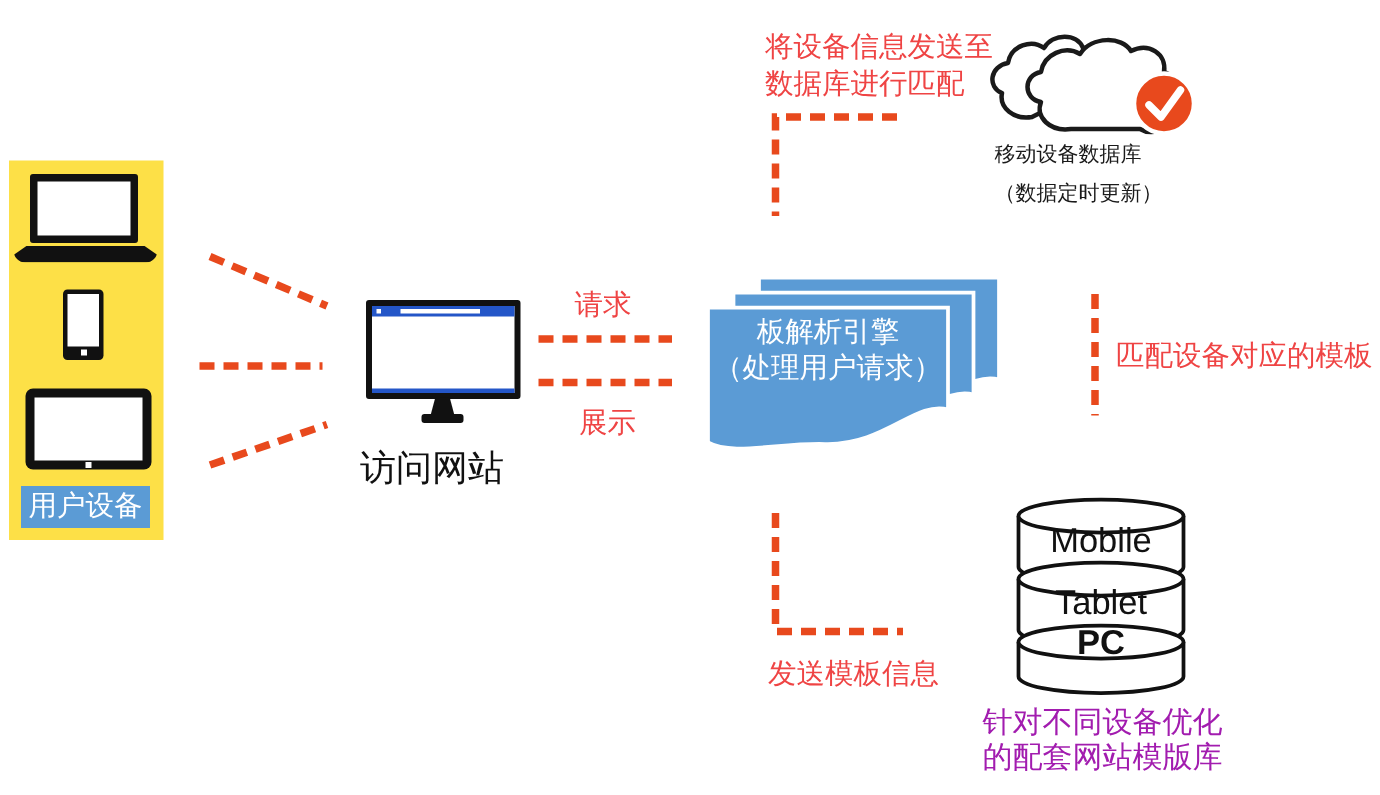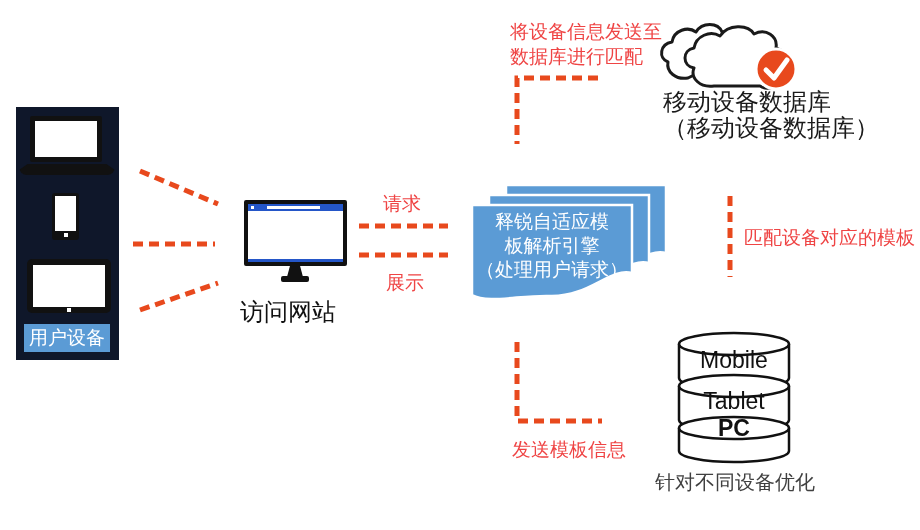--- a/index.html
+++ b/index.html
@@ -6,21 +6,21 @@
   body{width:920px;height:530px;position:relative;overflow:hidden;
        font-family:"Liberation Sans","DejaVu Sans",sans-serif;}
   .abs{position:absolute;}
   .canvas{position:absolute;inset:0;width:920px;height:530px;}
 
   
   svg.connectors{position:absolute;left:0;top:0;width:920px;height:530px;pointer-events:none;}
   svg.connectors path{fill:none;stroke:#E8491D;stroke-width:5;stroke-dasharray:10 6;}
 
   
-  .panel{left:16px;top:107px;width:103px;height:253px;background:#0f172a;}
+  .panel{left:6px;top:107px;width:103px;height:253px;background:#fde047;}
   .laptop-screen{position:absolute;left:14px;top:9px;width:72px;height:46px;
                  border:5px solid #111;background:#fff;border-radius:2px;box-sizing:border-box;}
   .laptop-base{position:absolute;left:3px;top:57px;width:96px;height:11px;background:#111;
                border-radius:2px 2px 8px 8px;
                clip-path:polygon(9% 0,91% 0,100% 55%,98% 100%,2% 100%,0 55%);}
   .phone{position:absolute;left:36px;top:86px;width:27px;height:47px;background:#111;
          border-radius:3px;box-sizing:border-box;padding:3px 3px 9px 3px;}
   .phone-screen{width:100%;height:100%;background:#fff;}
   .phone-home{position:absolute;left:50%;bottom:3px;width:4px;height:4px;margin-left:-2px;background:#fff;}
   .tablet{position:absolute;left:11px;top:152px;width:84px;height:54px;background:#111;
@@ -52,28 +52,28 @@
 
   
   .engine-svg{left:465px;top:175px;}
   .engine-svg path{fill:#5B9BD5;stroke:#fff;stroke-width:2.5;}
   .engine-text{left:470px;top:210px;width:164px;text-align:center;color:#fff;
                font-size:19px;line-height:24px;}
 
   
   .cloud-svg{left:658px;top:14px;}
   .cloud-svg .cloud{fill:#fff;stroke:#1a1a1a;stroke-width:3;stroke-linejoin:round;}
-  .cloud-caption{left:663px;top:89px;color:#1a1a1a;font-size:24px;line-height:26px;white-space:nowrap;}
+  .cloud-caption{left:663px;top:89px;color:#1a1a1a;font-size:14px;line-height:26px;white-space:nowrap;}
 
   
   .db-svg{left:676px;top:326px;}
   .db-svg path,.db-svg ellipse{fill:#fff;stroke:#111;stroke-width:2.5;}
   .tier{left:676px;width:116px;text-align:center;color:#111;font-size:23px;}
   .tier-mobile{top:347px;} .tier-tablet{top:388px;} .tier-pc{top:415px;font-weight:bold;}
-  .db-caption{left:655px;top:471px;color:#404040;font-size:20px;line-height:23px;white-space:nowrap;}
+  .db-caption{left:655px;top:471px;color:#a21caf;font-size:20px;line-height:23px;white-space:nowrap;}
 </style>
 </head>
 <body>
 
 <div class="canvas">
 
   <svg class="connectors" viewBox="0 0 920 530">
     <path d="M140,171 L218,204"></path>
     <path d="M133,244 L215,244"></path>
     <path d="M140,310 L218,283"></path>
@@ -119,46 +119,46 @@
   <div class="abs note note-display">展示</div>
   <div class="abs note note-match">匹配设备对应的模板</div>
   <div class="abs note note-send-template">发送模板信息</div>
 
   <svg class="abs engine-svg" width="210" height="135" viewBox="0 0 210 135">
     <path transform="translate(41,10)" d="M0,0 H160 V68 C138,62 118,92 78,91 C48,90 16,99 0,90 Z"></path>
     <path transform="translate(24,20)" d="M0,0 H160 V68 C138,62 118,92 78,91 C48,90 16,99 0,90 Z"></path>
     <path transform="translate(7,30)" d="M0,0 H160 V68 C138,62 118,92 78,91 C48,90 16,99 0,90 Z"></path>
   </svg>
   <div class="abs engine-text">
-    <div>释锐自适应模</div>
     <div>板解析引擎</div>
     <div>（处理用户请求）</div>
   </div>
 
   <svg class="abs cloud-svg" width="148" height="88" viewBox="0 0 148 88">
     <path class="cloud" d="M30,64 C18,66 8,58 10,48 C0,44 2,30 14,28 C16,16 30,12 38,18 C44,8 60,8 64,18 C74,16 80,26 76,34 C80,44 74,52 66,52 C62,60 48,64 42,58 Z"></path>
     <path class="cloud" d="M56,72 C42,74 32,64 36,54 C24,52 24,36 36,34 C38,22 52,16 62,22 C70,10 90,10 96,20 C108,14 120,22 118,34 C130,38 132,54 120,60 C124,70 112,78 102,72 Z"></path>
     <g>
       <circle cx="118" cy="55" r="20" fill="#E8491D" stroke="#fff" stroke-width="3"></circle>
       <path d="M108,56 L116,64 L129,46" fill="none" stroke="#fff" stroke-width="5" stroke-linecap="round" stroke-linejoin="round"></path>
     </g>
   </svg>
   <div class="abs cloud-caption">
     <div>移动设备数据库</div>
-    <div>（移动设备数据库）</div>
+    <div>（数据定时更新）</div>
   </div>
 
   <svg class="abs db-svg" width="116" height="140" viewBox="0 0 116 140">
     <path d="M3,18 L3,52 A55,11 0 0 0 113,52 L113,18"></path>
     <ellipse cx="58" cy="18" rx="55" ry="11"></ellipse>
     <path d="M3,60 L3,94 A55,11 0 0 0 113,94 L113,60"></path>
     <ellipse cx="58" cy="60" rx="55" ry="11"></ellipse>
     <path d="M3,102 L3,125 A55,11 0 0 0 113,125 L113,102"></path>
     <ellipse cx="58" cy="102" rx="55" ry="11"></ellipse>
   </svg>
   <div class="abs tier tier-mobile">Mobile</div>
   <div class="abs tier tier-tablet">Tablet</div>
   <div class="abs tier tier-pc">PC</div>
   <div class="abs db-caption">
     <div>针对不同设备优化</div>
+    <div>的配套网站模版库</div>
   </div>
 
 </div>
 
 </body></html>

